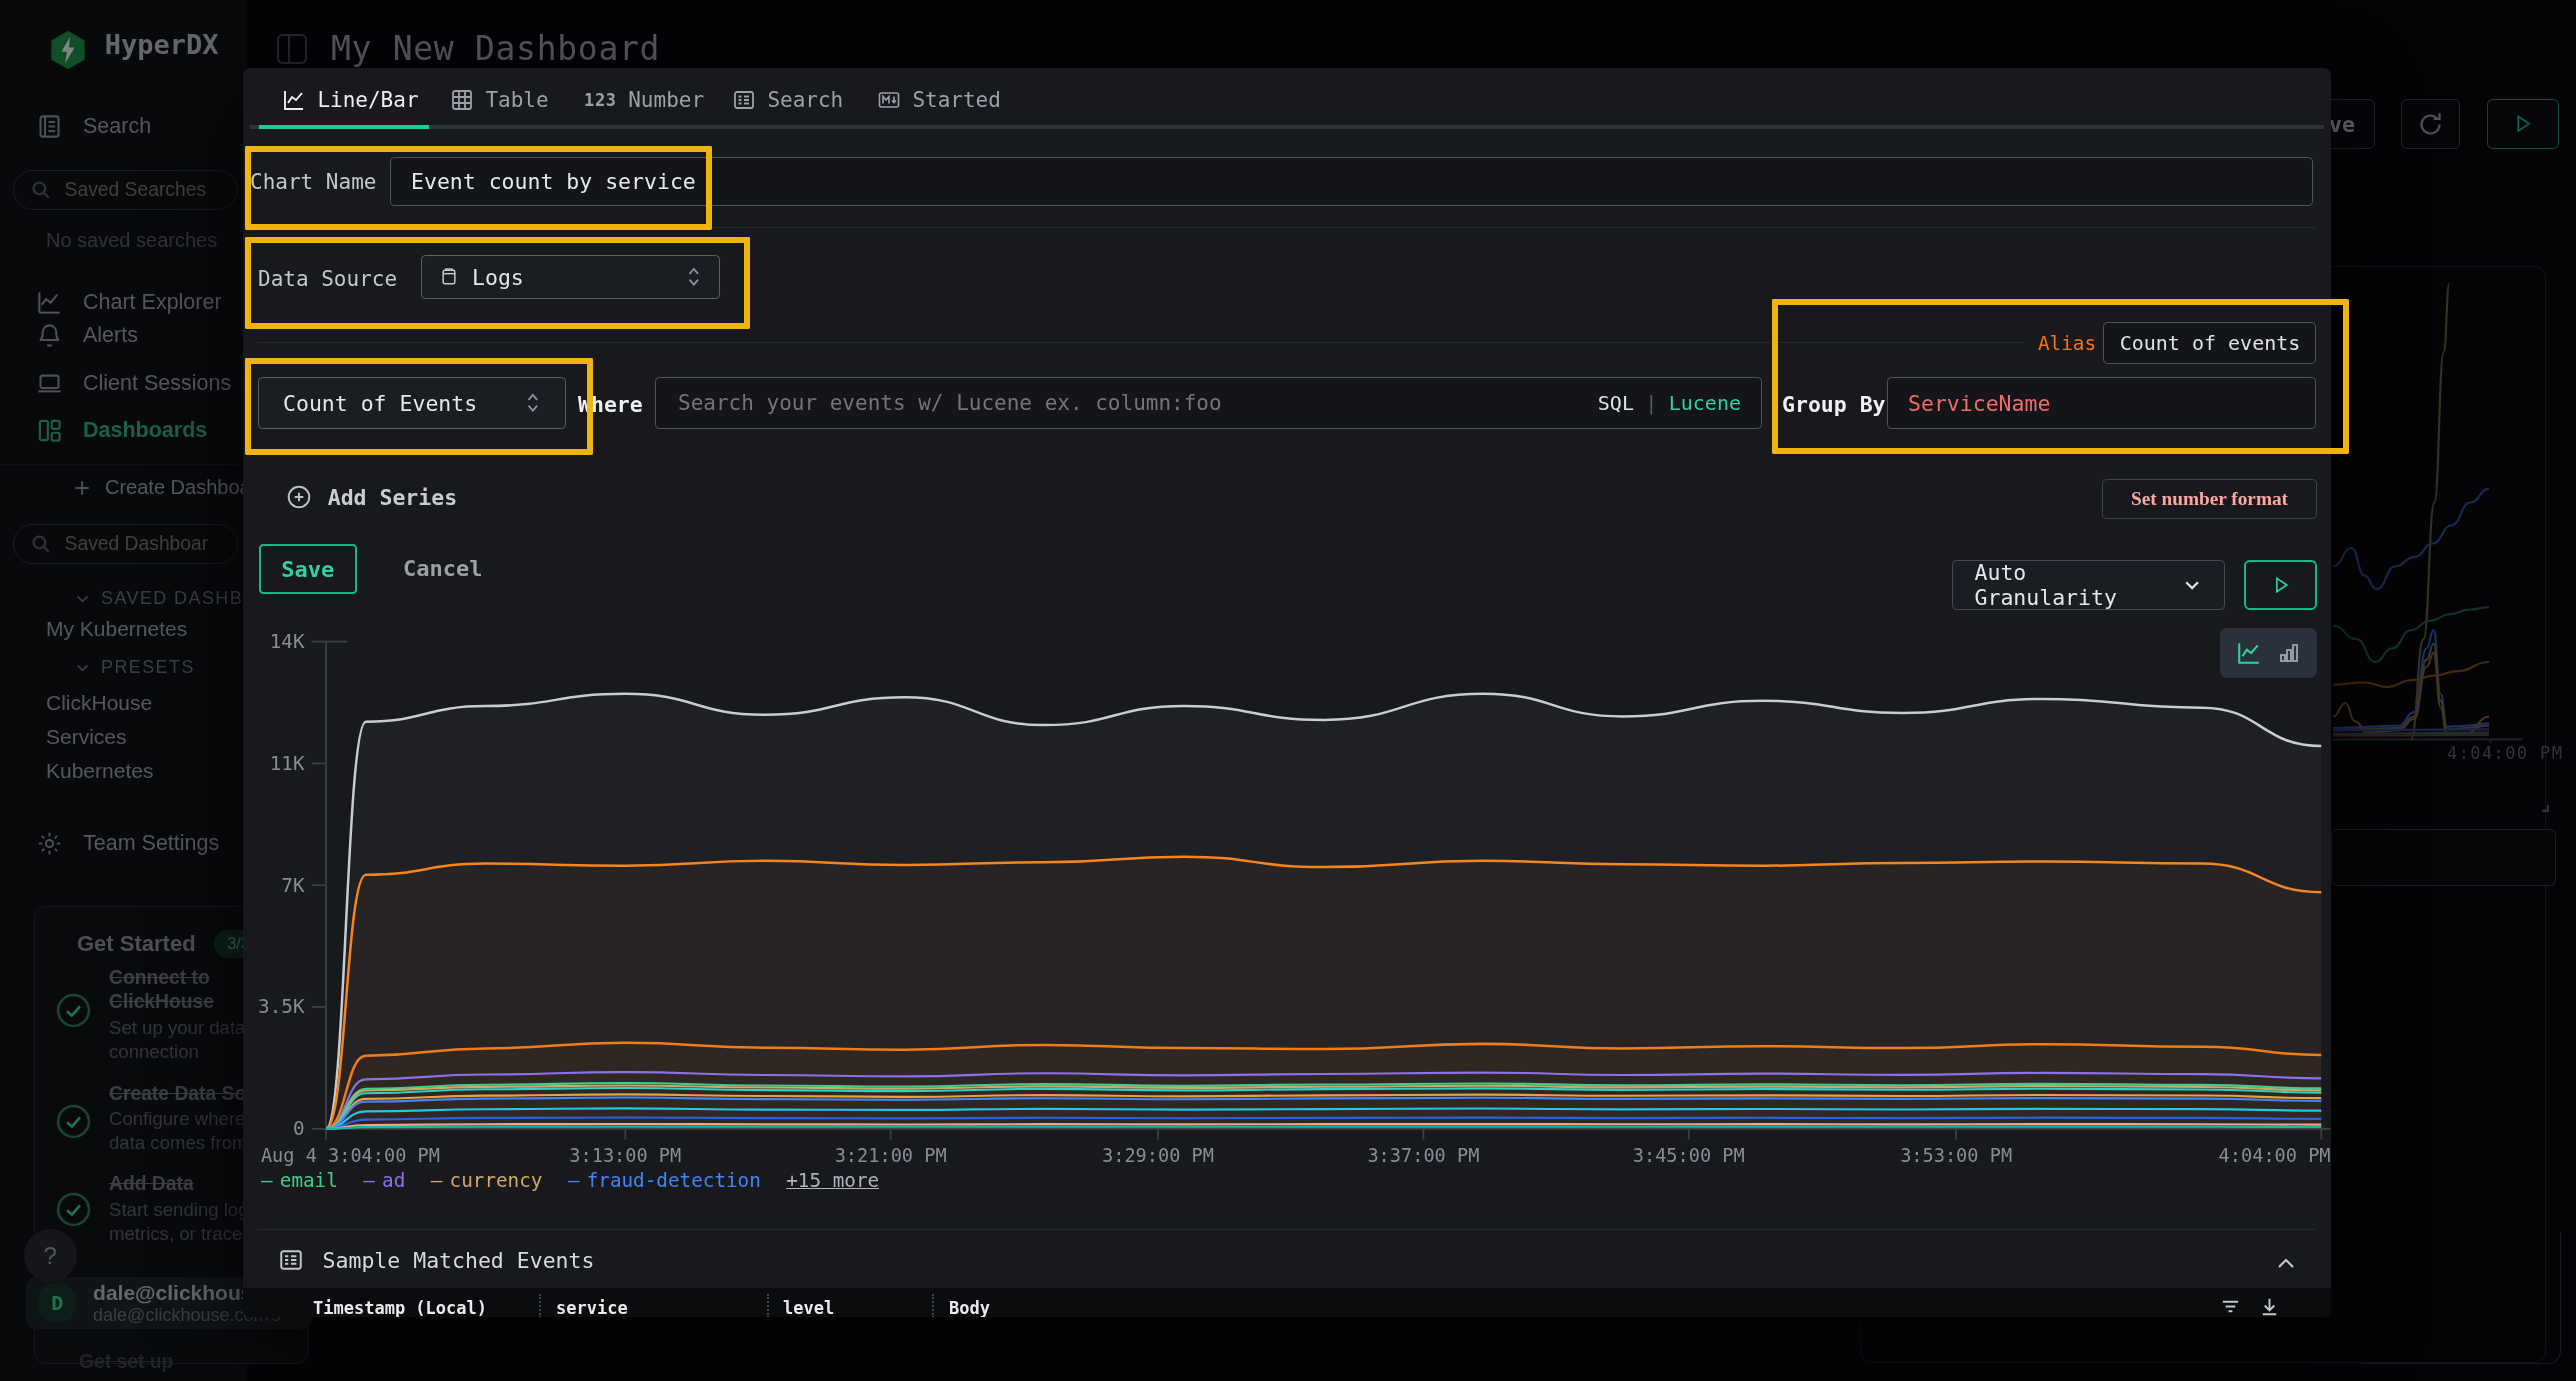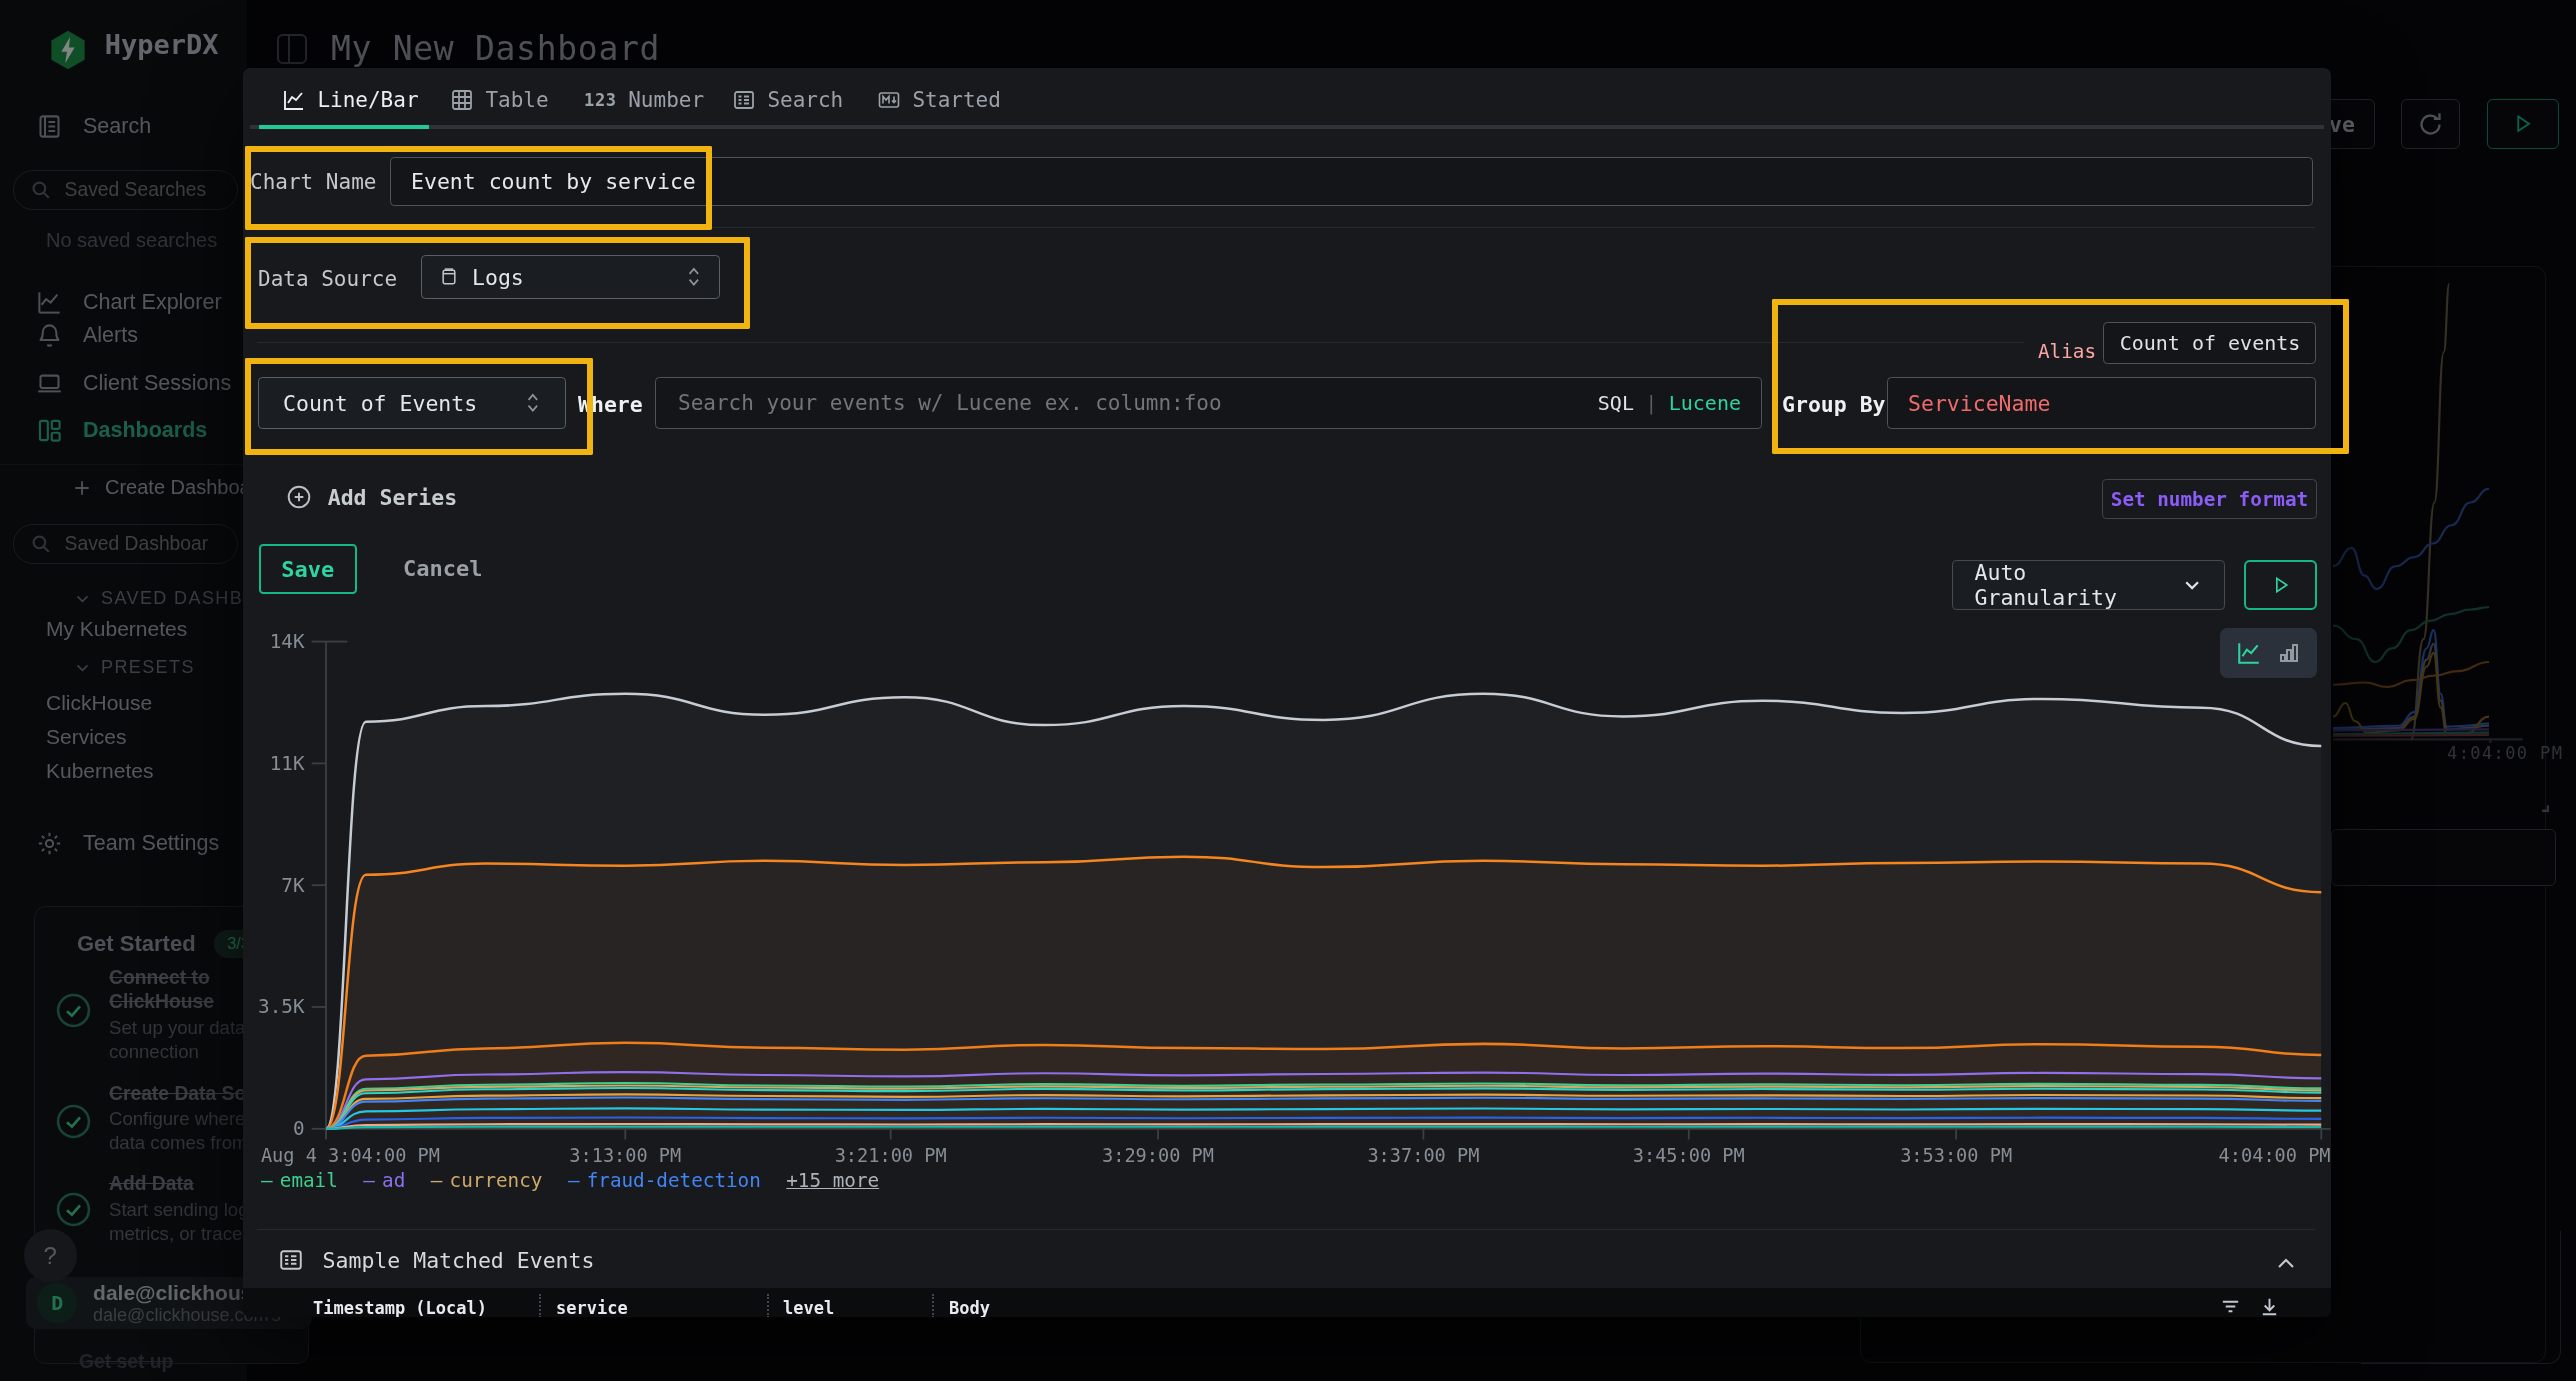--- a/index.html
+++ b/index.html
@@ -303,21 +303,21 @@
       </svg>
       <span>Logs</span>
       <svg style="margin-left:auto;" width="15.7" height="21.5" viewBox="0 0 20 30" fill="none" stroke="#8d939a" stroke-width="2.4">
         <polyline points="4,11 10,4 16,11"></polyline>
           <polyline points="4,19 10,26 16,19"></polyline>
       </svg>
     </div>
 
     <div class="divider" style="left:14.3px;top:274px;width:1767px;"></div>
 
-    <div class="fld-label" style="left:1795px;top:272px;font-size:19.3px;color:#fca5a5;text-align:right;">Alias</div>
+    <div class="fld-label" style="left:1795px;top:264px;font-size:19.3px;color:#f97316;text-align:right;">Alias</div>
     <input class="inp" style="left: 1860px; top: 254px; width: 213px; height: 42px; font-size: 20px; padding: 0px 15.7px; color: rgb(223, 226, 230);" value="Count of events">
 
     <div class="sel" style="left:15px;top:309px;width:308px;height:52px;padding:0 24px;">
       <span>Count of Events</span>
       <svg style="margin-left:auto;" width="15.7" height="21.5" viewBox="0 0 20 30" fill="none" stroke="#8d939a" stroke-width="2.4">
         <polyline points="4,11 10,4 16,11"></polyline>
           <polyline points="4,19 10,26 16,19"></polyline>
       </svg>
     </div>
     <div class="fld-label bold" style="left:335px;top:324px;font-size:21.5px;">Where</div>
@@ -334,21 +334,21 @@
 
     <div class="abs" style="left:43px;top:416px;display:flex;align-items:center;gap:15.7px;cursor:pointer;">
       <svg width="26" height="26" viewBox="0 0 24 24" fill="none" stroke="#b9bfc5" stroke-width="1.8">
         <circle cx="12" cy="12" r="9.5"></circle>
           <path d="M12 8v8M8 12h8"></path>
       </svg>
       <span style="font-weight:bold;font-size:21.5px;color:#c8cdd2;">Add Series</span>
     </div>
 
     <div class="abs" style="left:1859px;top:411px;width:215px;height:40px;background:#17191d;border:1.4px solid #3f454c;border-radius:4.3px;box-sizing:border-box;display:flex;align-items:center;justify-content:center;cursor:pointer;">
-      <span style="font-weight:bold;font-size:19.3px;color:#8b5cf6;">Set number format</span>
+      <span style="font-weight:bold;font-size:19.3px;color:#fca5a5;font-family:Liberation Serif, serif;">Set number format</span>
     </div>
 
     <div class="abs" style="left:15.7px;top:476px;width:98px;height:50px;border:2.1px solid #12b886;border-radius:4.3px;box-sizing:border-box;display:flex;align-items:center;justify-content:center;cursor:pointer;">
       <span style="font-weight:bold;font-size:22px;color:#2fd3a0;">Save</span>
     </div>
     <div class="abs" style="left:160px;top:488px;cursor:pointer;">
       <span style="font-weight:bold;font-size:22px;color:#9aa0a6;">Cancel</span>
     </div>
 
     <div class="sel" style="left:1709px;top:492px;width:273px;height:50px;border-color:#454b52;padding:0 21.5px;">

